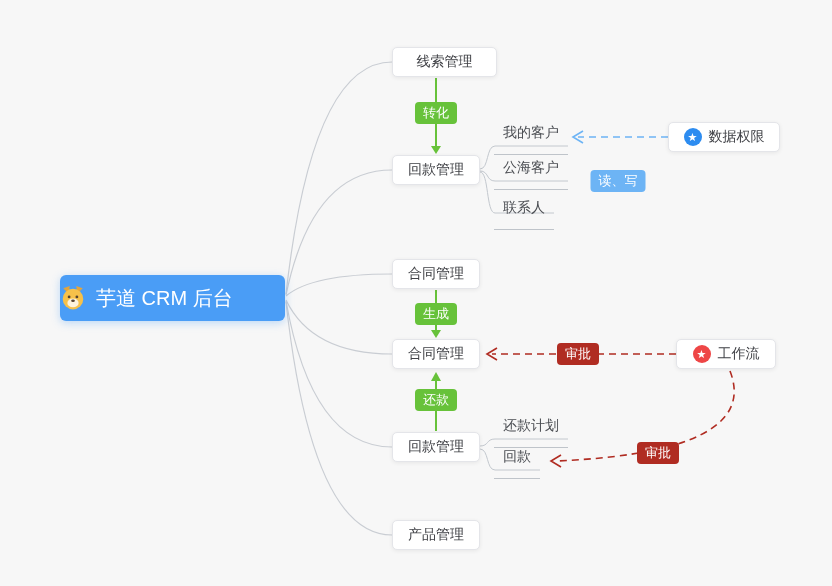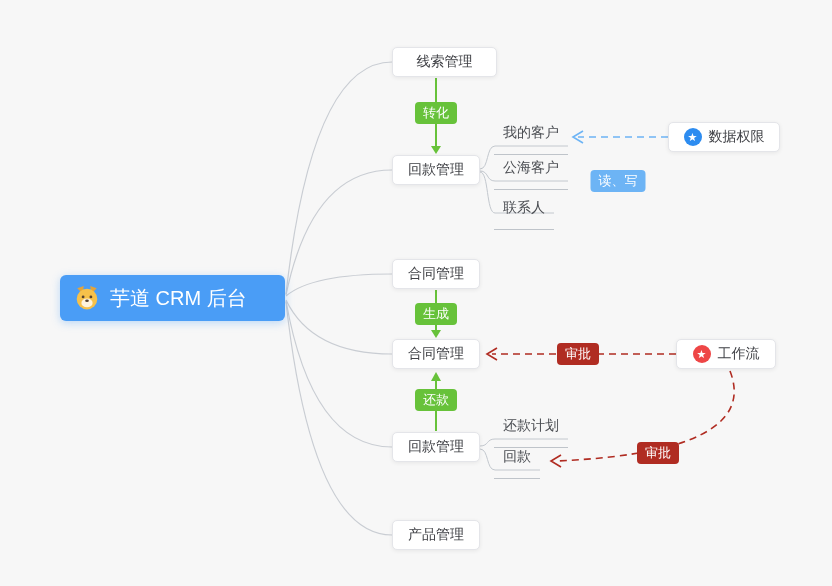--- a/index.html
+++ b/index.html
@@ -25,21 +25,21 @@
     position:absolute; height:30px;
     background:#fff; border:1px solid #e4e5e9; border-radius:5px;
     box-shadow:0 1px 4px rgba(0,0,0,.07);
     display:flex; align-items:center; justify-content:center;
     font-size:14px; color:#3f4045; gap:7px; white-space:nowrap;
   }
   .root-node {
     position:absolute; width:225px; height:46px;
     background:#4a9df6; border-radius:6px;
     box-shadow:0 2px 8px rgba(74,157,246,.35);
-    display:flex; align-items:center; padding-left:14px; gap:10px;
+    display:flex; align-items:center; padding-left:0; gap:10px;
     color:#fff; font-size:20px; white-space:nowrap;
   }
   .child {
     position:absolute; font-size:14px; color:#4a4d52;
     padding:0 9px 12px 9px; border-bottom:1px solid #bfc4ca; white-space:nowrap;
   }
   .badge {
     position:absolute; transform:translate(-50%,-50%);
     color:#fff; font-size:13px; line-height:1.25;
     padding:3px 8px; border-radius:4px; white-space:nowrap;

